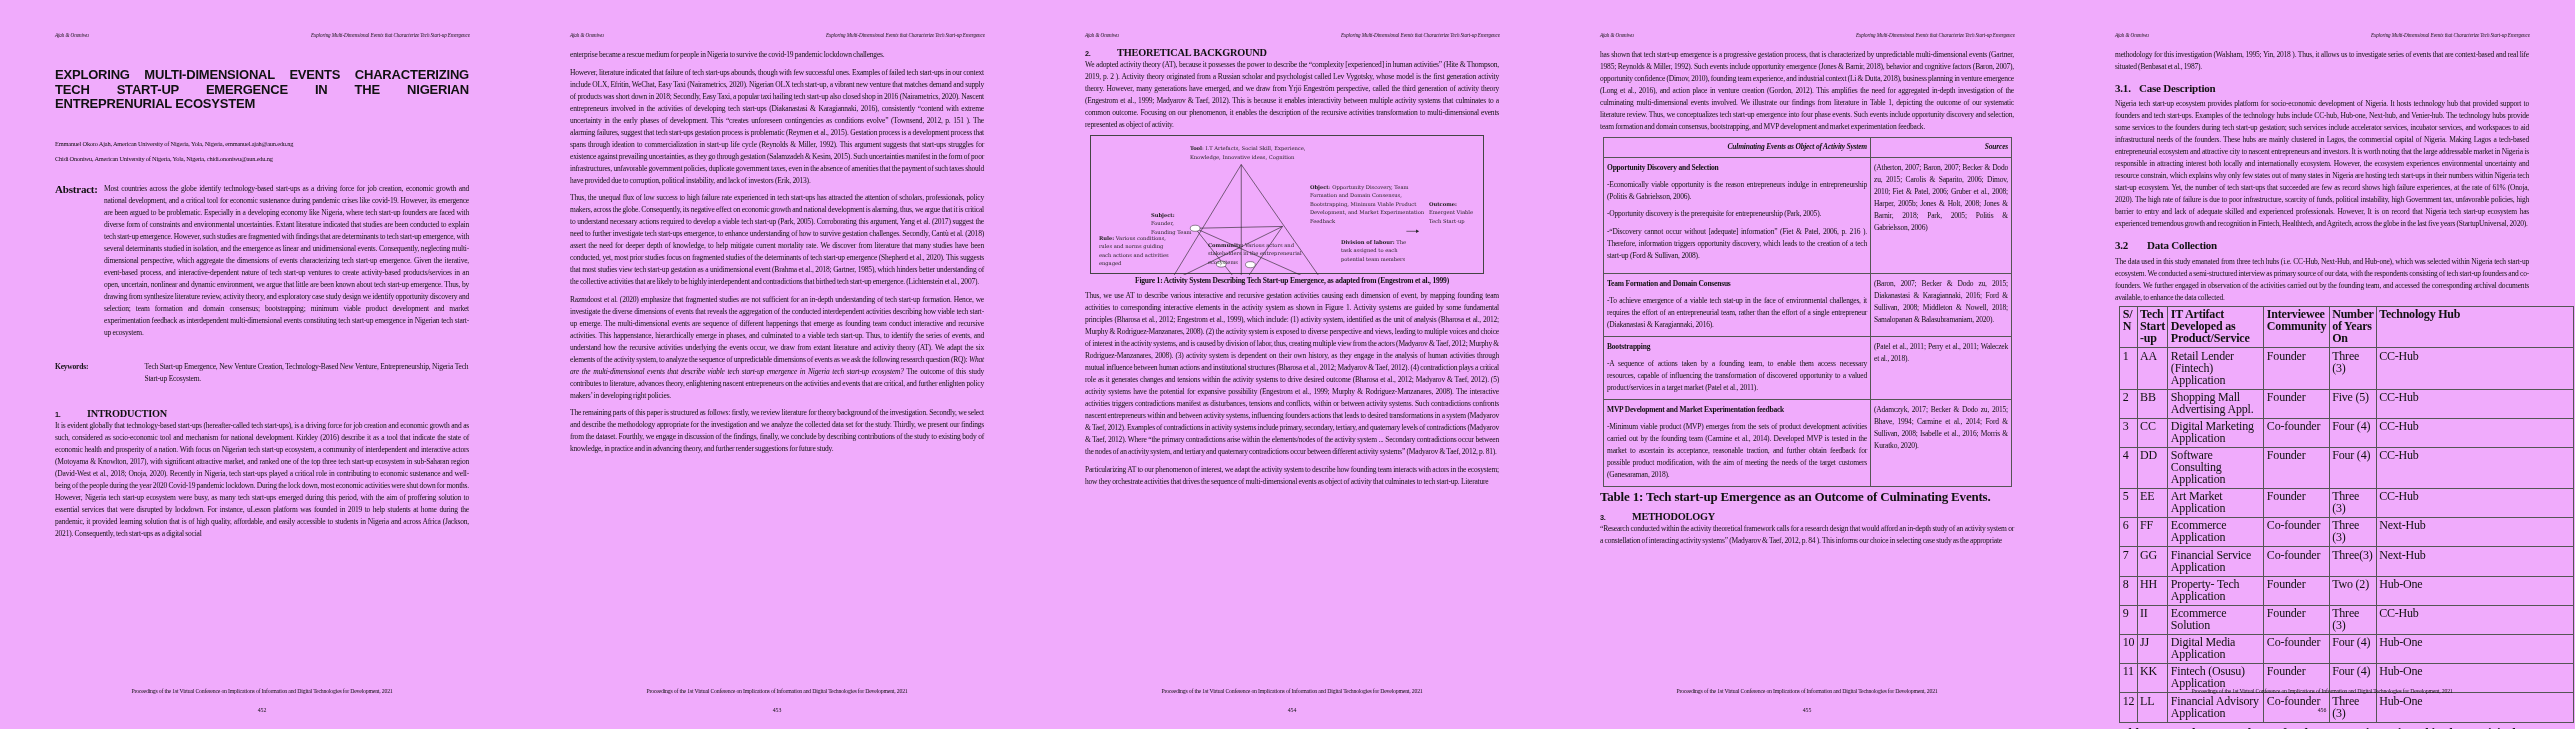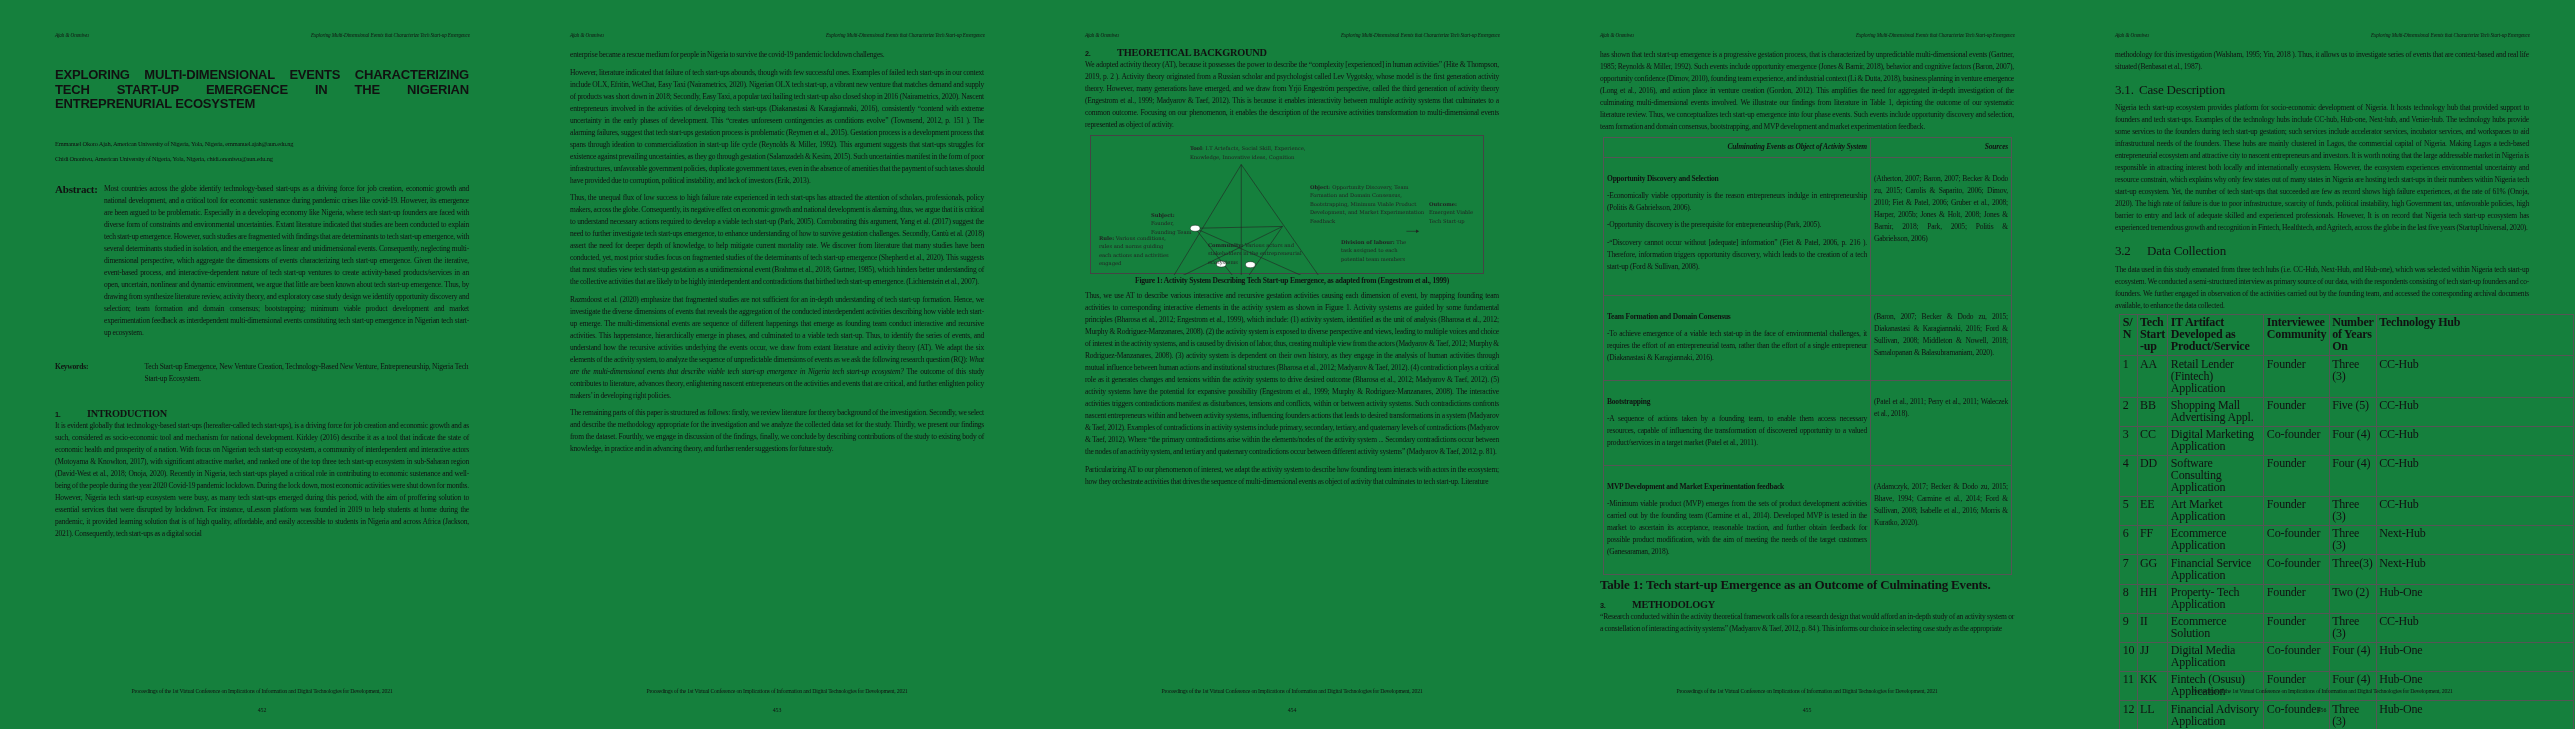--- a/index.html
+++ b/index.html
@@ -1,43 +1,43 @@
 <!DOCTYPE html>
 <html style="font-size:9.7px"><head>
 <meta charset="utf-8">
 <style>
   * { box-sizing: border-box; margin: 0; padding: 0; }
   html, body { width: 2576px; height: 729px; background: #ffffff; overflow: hidden; }
   body { display: flex; flex-direction: row; font-family: "Liberation Serif", "DejaVu Serif", serif; color: #111; }
-  .page { width: 515px; height: 729px; position: relative; background: #15803d; }
+  .page { width: 515px; height: 729px; position: relative; background: #f0abfc; }
   .page-inner { position: absolute; left: 55px; top: 0; width: 414px; height: 729px; }
   .run-head { position: absolute; top: 32px; left: 0; width: 414px; display: flex; justify-content: space-between; font-style: italic; font-size: 5.7px; letter-spacing: -0.1px; transform: scaleX(0.9); transform-origin: left; width: 461px; }
   .body-area { position: absolute; top: 51px; left: 0; width: 414px; }
   p.txt { font-size: 7.5px; line-height: 12px; text-align: justify; letter-spacing: -0.2px; word-spacing: -0.3px; margin-bottom: 5.5px; }
   .footer { position: absolute; top: 688px; left: 0; width: 414px; text-align: center; font-size: 5.8px; letter-spacing: -0.2px; }
   .page-no { position: absolute; top: 707px; left: 0; width: 414px; text-align: center; font-size: 5.8px; }
   .title { font-family: "Liberation Sans", "DejaVu Sans", sans-serif; font-weight: bold; font-size: 13px; line-height: 14.6px; text-align: justify; text-align-last: left; letter-spacing: -0.2px; margin-top: 17px; }
   .authors { margin-top: 24px; font-size: 6.4px; line-height: 15px; letter-spacing: -0.2px; }
   .abstract { display: flex; margin-top: 17px; }
   .abstract .lbl { width: 49px; font-weight: bold; font-size: 11px; line-height: 12px; letter-spacing: -0.2px; flex-shrink: 0; }
   .abstract .content { flex: 1; font-size: 7.5px; line-height: 12px; text-align: justify; letter-spacing: -0.2px; word-spacing: -0.3px; }
   .keywords { display: flex; margin-top: 22px; gap: 40px; }
   .keywords .lbl { width: 53px; font-weight: bold; font-size: 7.5px; line-height: 12px; flex-shrink: 0; letter-spacing: -0.2px; }
   .keywords .content { flex: 1; font-size: 7.5px; line-height: 12px; letter-spacing: -0.2px; margin-left: -3.6px; }
   h2.sec { font-size: 10.3px; font-weight: bold; display: flex; align-items: baseline; margin: 6px 0 1.2px; letter-spacing: -0.2px; }
   h2.sec .num { font-family: "Liberation Sans", "DejaVu Sans", sans-serif; font-size: 7.3px; width: 32px; }
-  h3.sub { font-size: 13px; font-weight: normal; display: flex; margin: 8.5px 0 4.9px; letter-spacing: -0.2px; }
+  h3.sub { font-size: 11px; font-weight: bold; display: flex; margin: 8.5px 0 4.9px; letter-spacing: -0.2px; }
   h3.sub .num { width: 24px; }
   em { font-style: italic; }
   .figure { border: 0.6px solid #444; width: 394px; height: 139px; margin: 3.6px 0 0 4.9px; position: relative; font-family: "DejaVu Serif", serif; font-size: 5.2px; line-height: 8.5px; color: #222; }
   .figure .lab { position: absolute; }
   .figure b { font-weight: bold; }
   .fig-caption { text-align: center; font-weight: bold; font-size: 7.5px; line-height: 11.5px; letter-spacing: -0.2px; margin: 1.2px 0 3.6px; }
   table.t1 { border-collapse: collapse; width: 409px; margin: 3.6px 0 0 3px; font-size: 7.5px; line-height: 12px; letter-spacing: -0.2px; }
-  table.t1 td, table.t1 th { border: 0.6px solid #555; vertical-align: top; padding: 15px 3px; text-align: justify; }
+  table.t1 td, table.t1 th { border: 0.6px solid #555; vertical-align: top; padding: 4px 3px; text-align: justify; }
   table.t1 th { text-align: right; font-weight: bold; padding: 3.6px 3px; font-style: italic; }
   table.t1 td p { margin-bottom: 5.5px; }
   table.t1 td .ev { font-weight: bold; margin-bottom: 4.9px; }
   .tbl-caption { text-align: left; font-weight: bold; font-size: 13px; letter-spacing: -0.2px; margin: 2.4px 0 4.9px; }
   table.t2 { border-collapse: collapse; width: 455px; margin: 2.4px 0 0 4.3px; font-size: 12px; line-height: 12px; letter-spacing: -0.2px; }
   table.t2 td, table.t2 th { border: 0.6px solid #555; vertical-align: top; padding: 1.2px 2.4px 3px; text-align: left; }
   table.t2 th { font-weight: bold; }
   .c-sn { width: 14px; } .c-ts { width: 21px; } .c-art { width: 96px; } .c-pos { width: 52px; } .c-yrs { width: 46px; }
 </style>
 </head>

